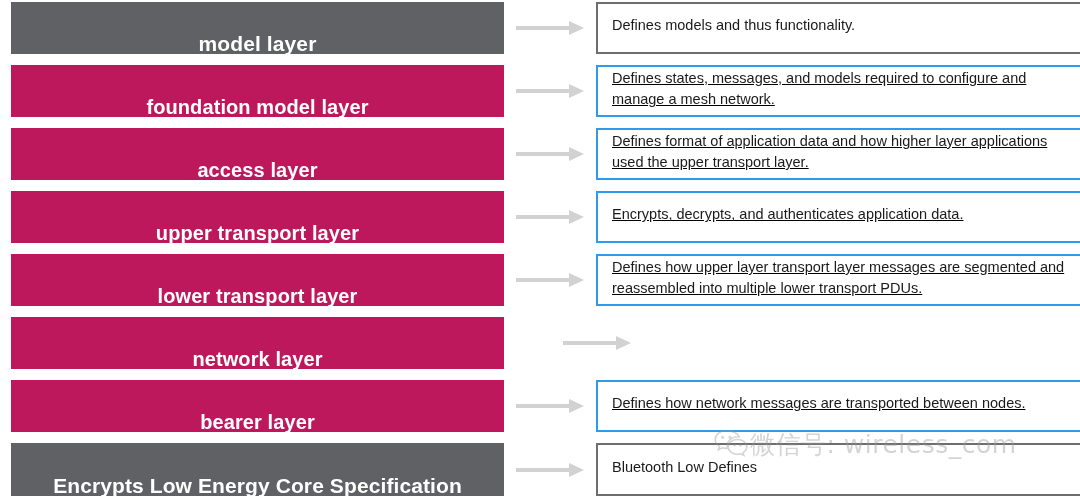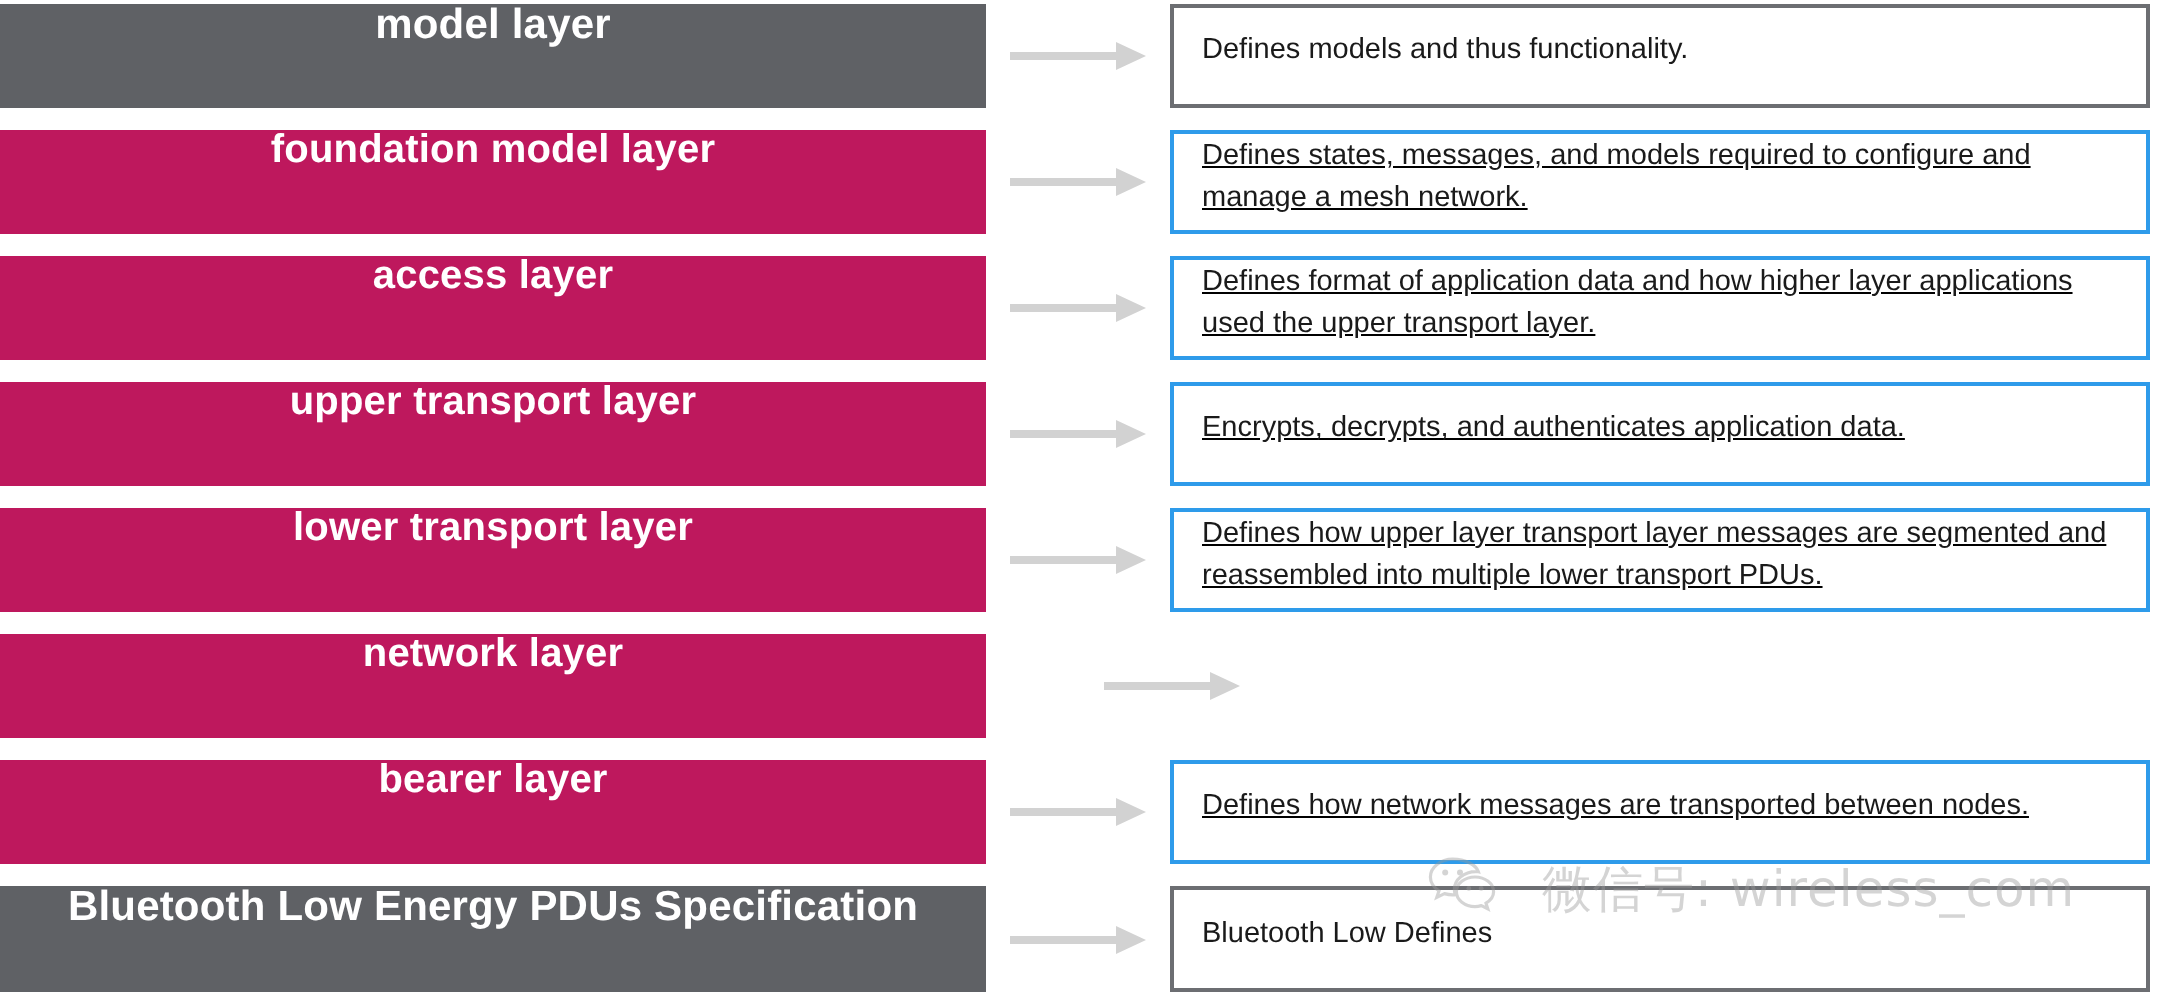--- a/index.html
+++ b/index.html
@@ -29,26 +29,27 @@
     display: flex;
     align-items: stretch;
   }
 
   
   .bar {
     position: relative;
     width: 493px;
     flex: 0 0 493px;
     display: flex;
-    align-items: flex-start;
+    align-items: flex-end;
     justify-content: center;
     box-sizing: border-box;
     color: #ffffff;
     font-weight: bold;
     letter-spacing: 0.1px;
+    margin-left: 11px;
   }
   .bar-label {
     font-size: 20px;
     line-height: 1;
     text-align: center;
     white-space: nowrap;
   }
   .bar.blue   { background: #be185d; }
   .bar.gray   { background: #5f6165; }
   .bar.gray .bar-label { font-size: 21px; }
@@ -103,21 +104,21 @@
     color: #1a1a1a;
   }
 
   
   #watermark {
     position: absolute;
     left: 714px;
     top: 428px;
     display: flex;
     align-items: center;
-    gap: 23px;
+    gap: 2px;
     opacity: 0.42;
     pointer-events: none;
   }
   #watermark .wm-text {
     font-size: 25px;
     color: #9b9b9b;
     white-space: nowrap;
     font-family: "DejaVu Sans", sans-serif;
     letter-spacing: 0.5px;
   }
@@ -216,21 +217,21 @@
           <div class="shaft"></div>
           <div class="head"></div>
         </div>
       </div>
       <div class="desc blue">
         <span class="desc-text">Defines how network messages are transported between nodes.</span>
       </div>
     </div>
     <div class="row" style="top: 443px; height: 53px;">
       <div class="bar gray">
-        <span class="bar-label">Bluetooth Low Energy PDUs Specification</span>
+        <span class="bar-label">Encrypts Low Energy Core Specification</span>
       </div>
       <div class="arrow-cell">
         <div class="arrow">
           <div class="shaft"></div>
           <div class="head"></div>
         </div>
       </div>
       <div class="desc gray">
         <span class="desc-text">Bluetooth Low Defines</span>
       </div>

